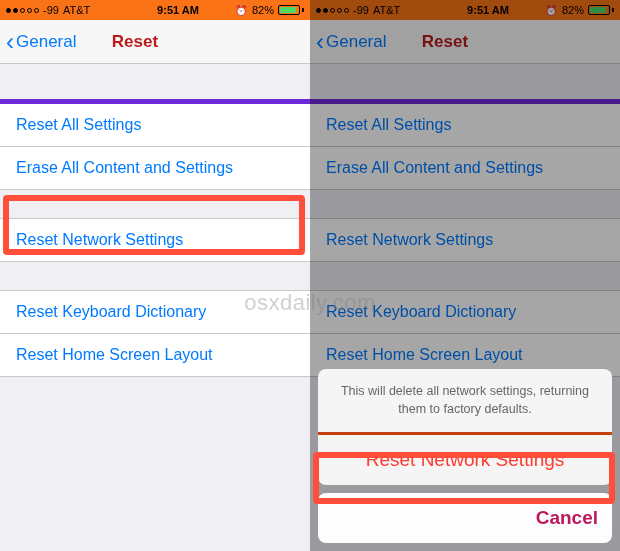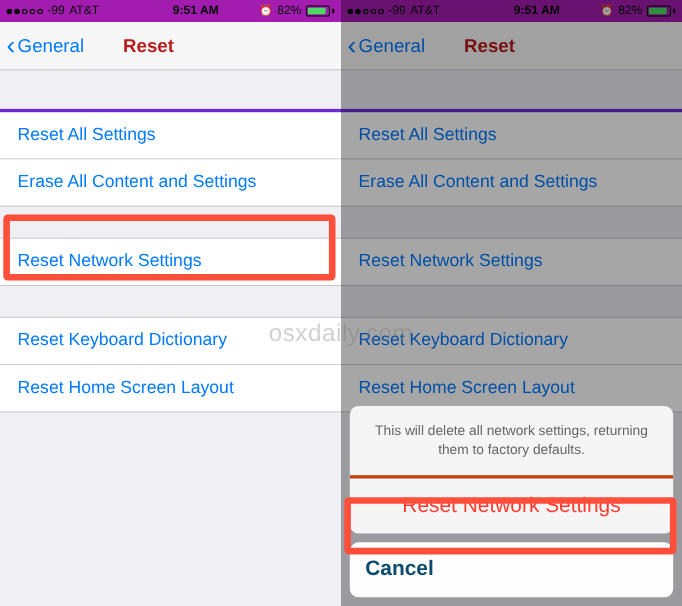--- a/index.html
+++ b/index.html
@@ -2,21 +2,21 @@
 <html><head>
 <meta charset="utf-8">
 <style>
 * { margin: 0; padding: 0; box-sizing: border-box; font-family: -apple-system, "Helvetica Neue", Helvetica, Arial, sans-serif; }
 body { background: #fff; width: 620px; height: 551px; overflow: hidden; position: relative; }
 .container { display: flex; width: 620px; height: 551px; }
 .phone { width: 310px; height: 551px; background: #efeff4; position: relative; overflow: hidden; }
 .phone.dimmed::after { content: ""; position: absolute; inset: 0; background: rgba(0,0,0,0.35); z-index: 5; }
 
 
-.status { height: 20px; background: #a21caf; display: flex; align-items: center; justify-content: space-between; padding: 0 6px; font-size: 11px; font-weight: 500; color: #000; position: relative; z-index: 2; }
+.status { height: 20px; background: #f97316; display: flex; align-items: center; justify-content: space-between; padding: 0 6px; font-size: 11px; font-weight: 500; color: #000; position: relative; z-index: 2; }
 .status .left, .status .right { display: flex; align-items: center; gap: 4px; }
 .status .center { position: absolute; left: 0; right: 0; text-align: center; font-weight: 600; margin-left: 46px; }
 .bars { display: inline-flex; gap: 2px; align-items: center; }
 .bars .dot { width: 5px; height: 5px; border-radius: 50%; border: 1px solid #000; }
 .bars .dot.fill { background: #000; }
 .alarm { font-size: 10px; }
 .battery { display: inline-flex; align-items: center; gap: 2px; }
 .batt-body { width: 22px; height: 10px; border: 1px solid #000; border-radius: 2px; position: relative; }
 .batt-fill { position: absolute; left: 1px; top: 1px; bottom: 1px; width: 80%; background: #4cd964; border-radius: 1px; }
 .batt-tip { width: 2px; height: 4px; background: #000; border-radius: 0 1px 1px 0; }
@@ -24,35 +24,35 @@
 
 .nav { height: 44px; background: #f7f7f8; border-bottom: 1px solid #c8c7cc; display: flex; align-items: center; position: relative; z-index: 2; }
 .nav .back { display: flex; align-items: center; color: #007aff; font-size: 17px; padding-left: 6px; }
 .nav .back .chev { font-size: 24px; line-height: 1; margin-right: 2px; font-weight: 300; }
 .nav .title { position: absolute; left: 0; right: 0; text-align: center; font-size: 17px; font-weight: 600; color: #b91c1c; pointer-events: none; }
 .nav .title span { margin-left: -40px; }
 
 
 .group { margin-top: 35px; }
 .group.tight { margin-top: 28px; }
-.row { background: #fff; border-top: 3px solid #6d28d9; border-bottom: 1px solid #c8c7cc; padding: 12px 16px; font-size: 16px; color: #007aff; position: relative; }
+.row { background: #fff; border-top: 5px solid #6d28d9; border-bottom: 1px solid #c8c7cc; padding: 12px 16px; font-size: 16px; color: #007aff; position: relative; }
 .row + .row { border-top: none; }
 .row.solid { border-top: 1px solid #c8c7cc; }
 
 
 .highlight { position: absolute; border: 6px solid #ff4f3a; border-radius: 4px; z-index: 10; pointer-events: none; }
 .hl1 { left: 3px; top: 195px; width: 302px; height: 60px; }
 .hl2 { left: 3px; top: 452px; width: 302px; height: 52px; }
 
 
 .sheet { position: absolute; left: 8px; right: 8px; bottom: 8px; z-index: 8; }
 .sheet .box { background: rgba(248,248,248,0.97); border-radius: 8px; overflow: hidden; }
 .sheet .msg { padding: 14px 20px; font-size: 12.5px; color: #666; text-align: center; line-height: 1.4; border-bottom: 3px solid #c2410c; }
 .sheet .action { padding: 14px; text-align: center; font-size: 19px; color: #ff3b30; font-weight: 400; }
-.sheet .cancel { margin-top: 8px; background: rgba(255,255,255,0.98); border-radius: 8px; padding: 14px; text-align: left; font-size: 19px; color: #0c4a6e; font-weight: 600; }
+.sheet .cancel { margin-top: 8px; background: rgba(255,255,255,0.98); border-radius: 8px; padding: 14px; text-align: right; font-size: 19px; color: #be185d; font-weight: 600; }
 
 
 .watermark { position: absolute; left: 0; right: 0; top: 290px; text-align: center; font-size: 22px; color: rgba(120,120,120,0.35); z-index: 20; pointer-events: none; font-weight: 400; letter-spacing: 0.5px; }
 </style>
 </head>
 <body>
 
 <div class="container">
 
   <div class="phone">

